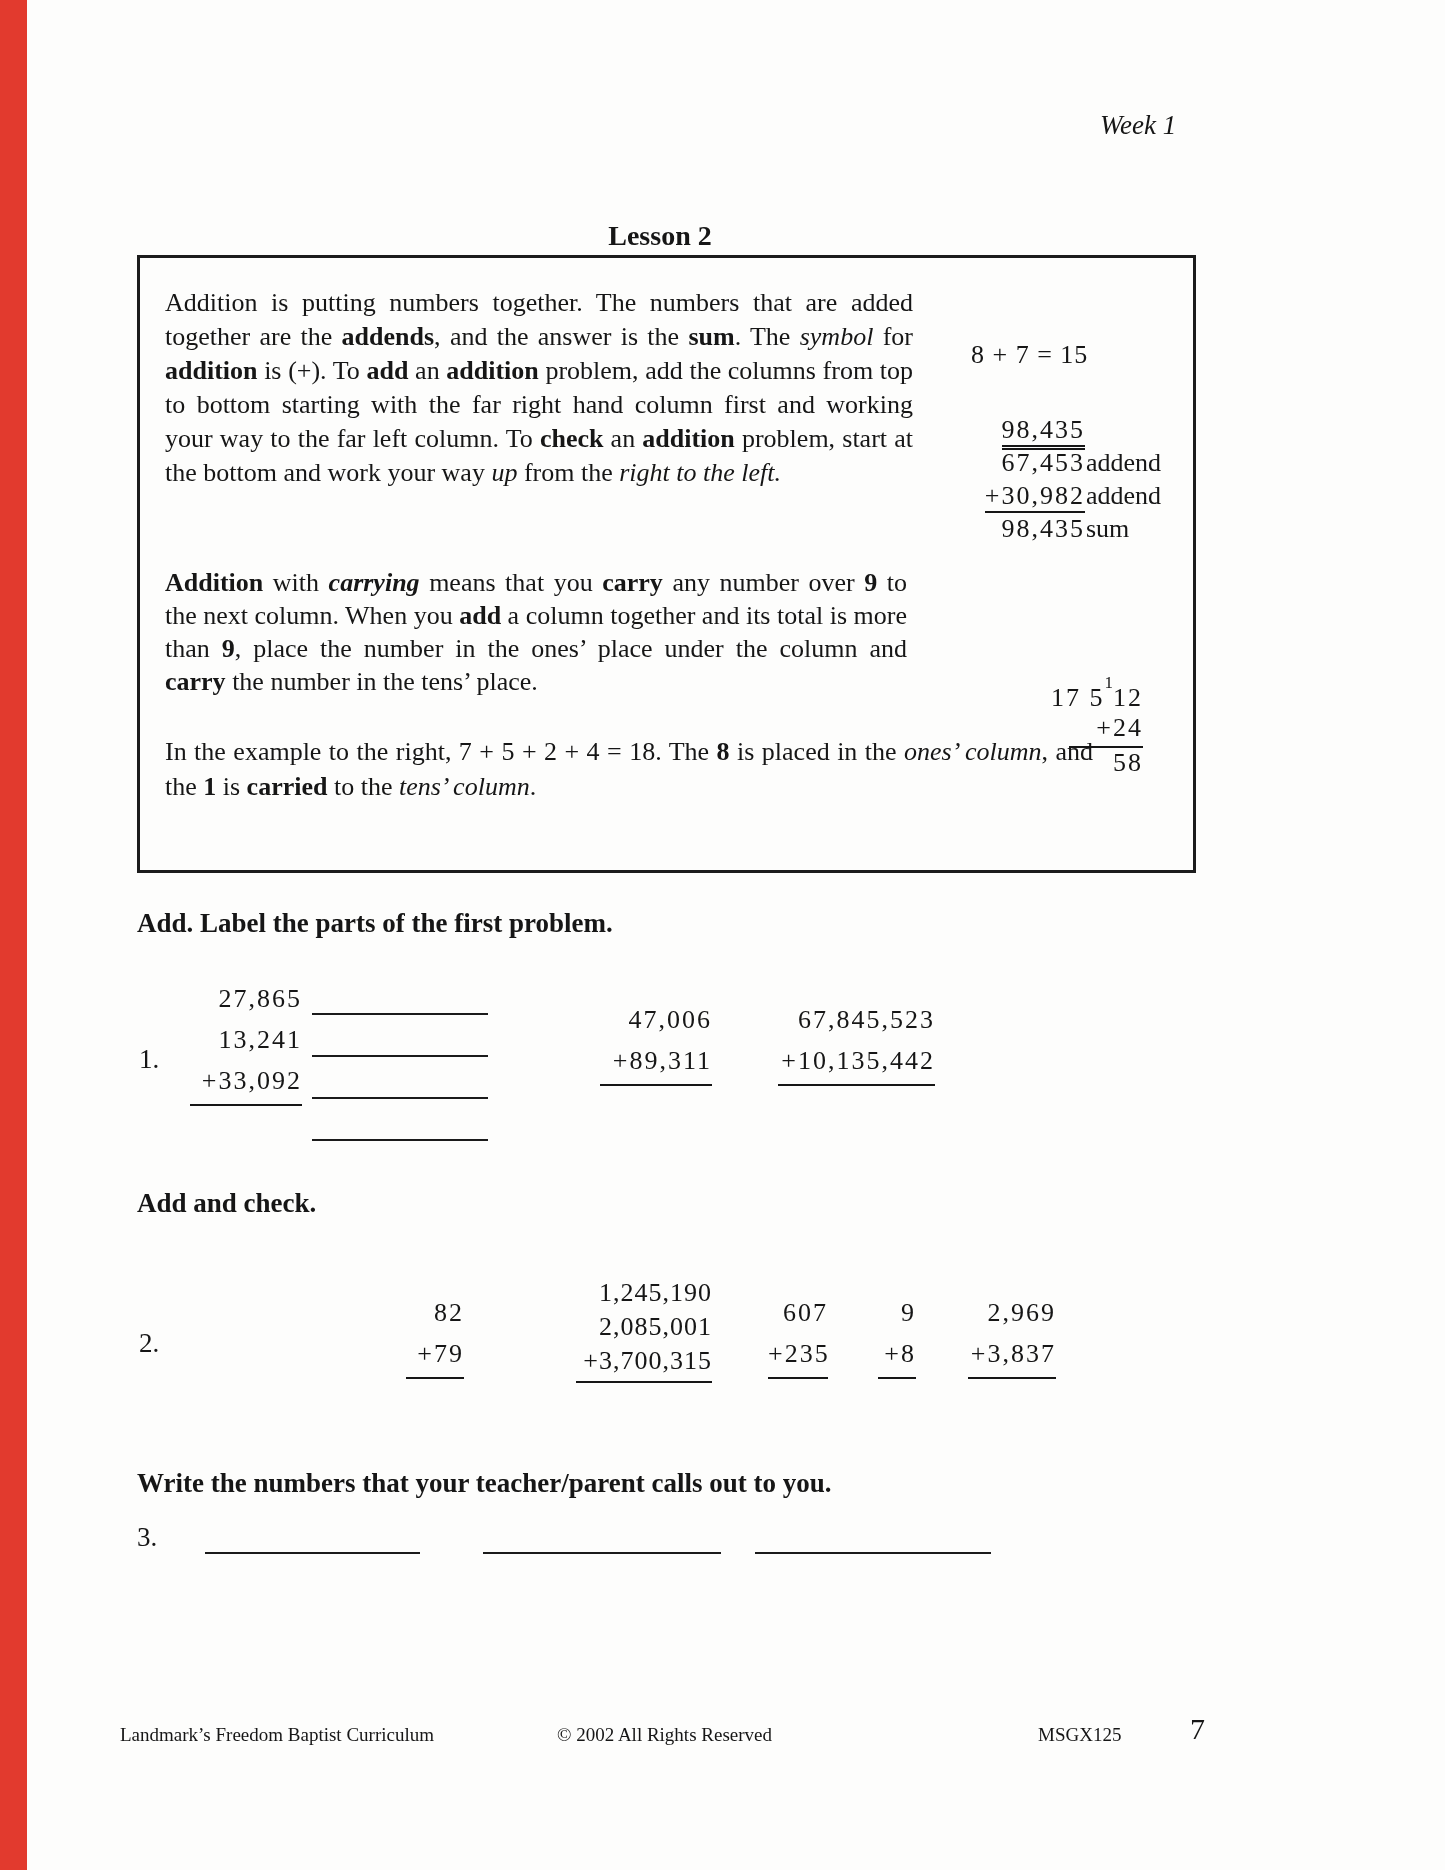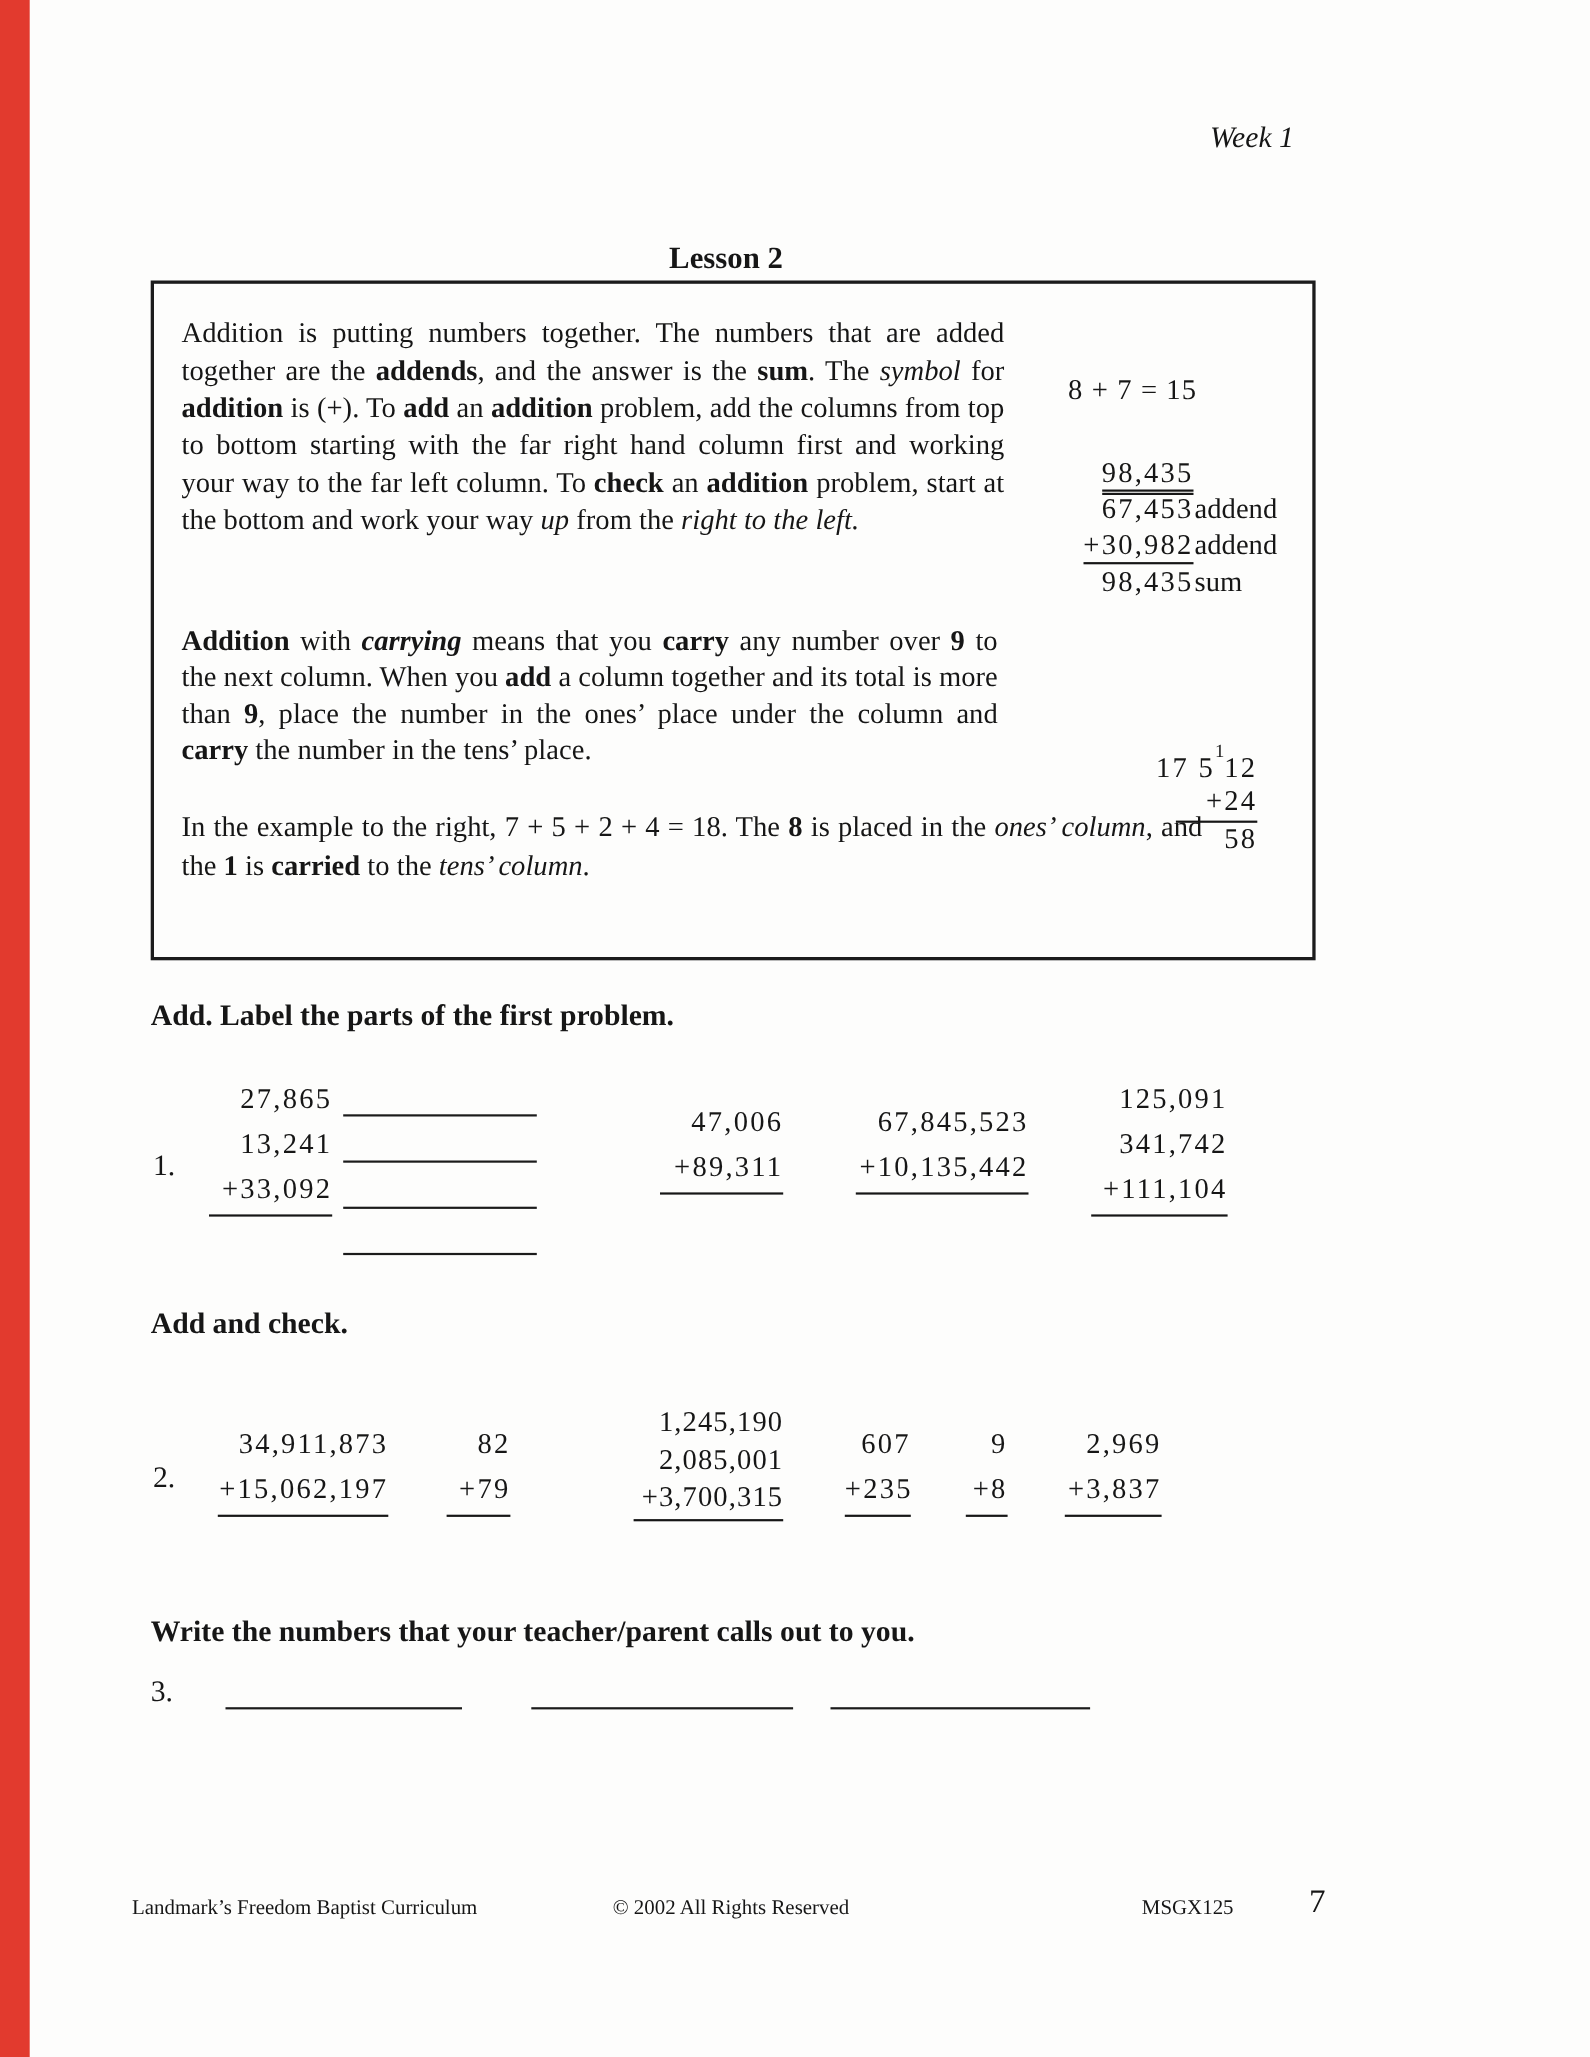--- a/index.html
+++ b/index.html
@@ -109,36 +109,25 @@
     <span class="num">+89,311</span>
     <div class="rule"></div>
   </div>
 
   <div class="stack" style="left:778px;top:999px;width:157px;">
     <span class="num">67,845,523</span>
     <span class="num">+10,135,442</span>
     <div class="rule"></div>
   </div>
 
-  <div class="stack" style="left:992px;top:978px;width:124px;">
-    <span class="num">125,091</span>
-    <span class="num">341,742</span>
-    <span class="num">+111,104</span>
-    <div class="rule"></div>
-  </div>
 
   <h2 class="sec" style="left:137px;top:1188px;">Add and check.</h2>
 
   <div class="pnum" style="left:139px;top:1328px;">2.</div>
 
-  <div class="stack" style="left:198px;top:1292px;width:155px;">
-    <span class="num">34,911,873</span>
-    <span class="num">+15,062,197</span>
-    <div class="rule"></div>
-  </div>
 
   <div class="stack" style="left:406px;top:1292px;width:58px;">
     <span class="num">82</span>
     <span class="num">+79</span>
     <div class="rule"></div>
   </div>
 
   <div class="stack tight" style="left:576px;top:1276px;width:136px;">
     <span class="num">1,245,190</span>
     <span class="num">2,085,001</span>

